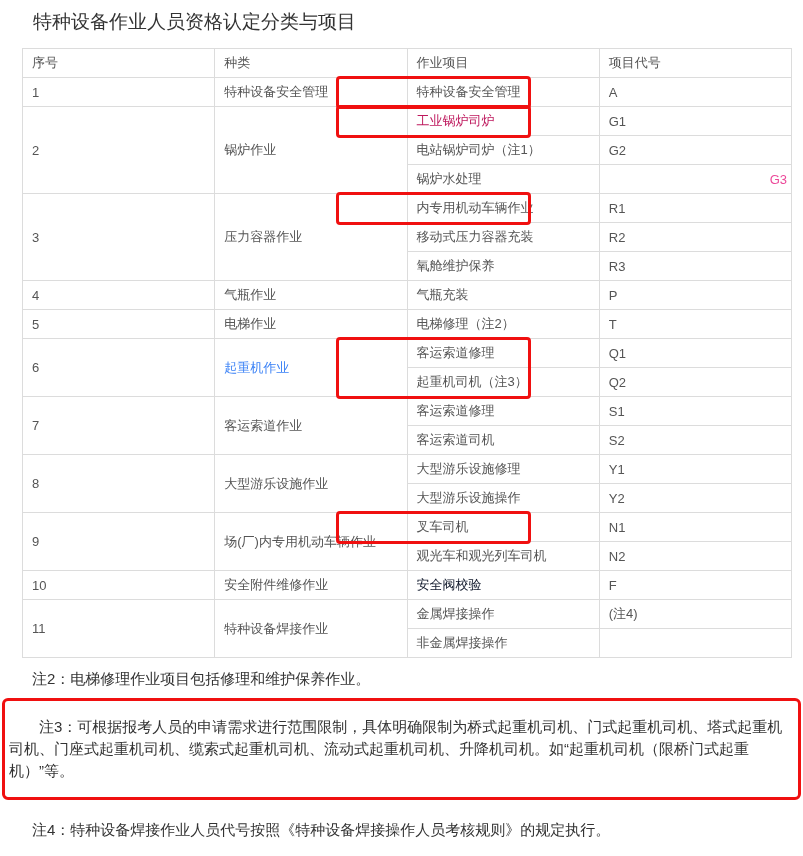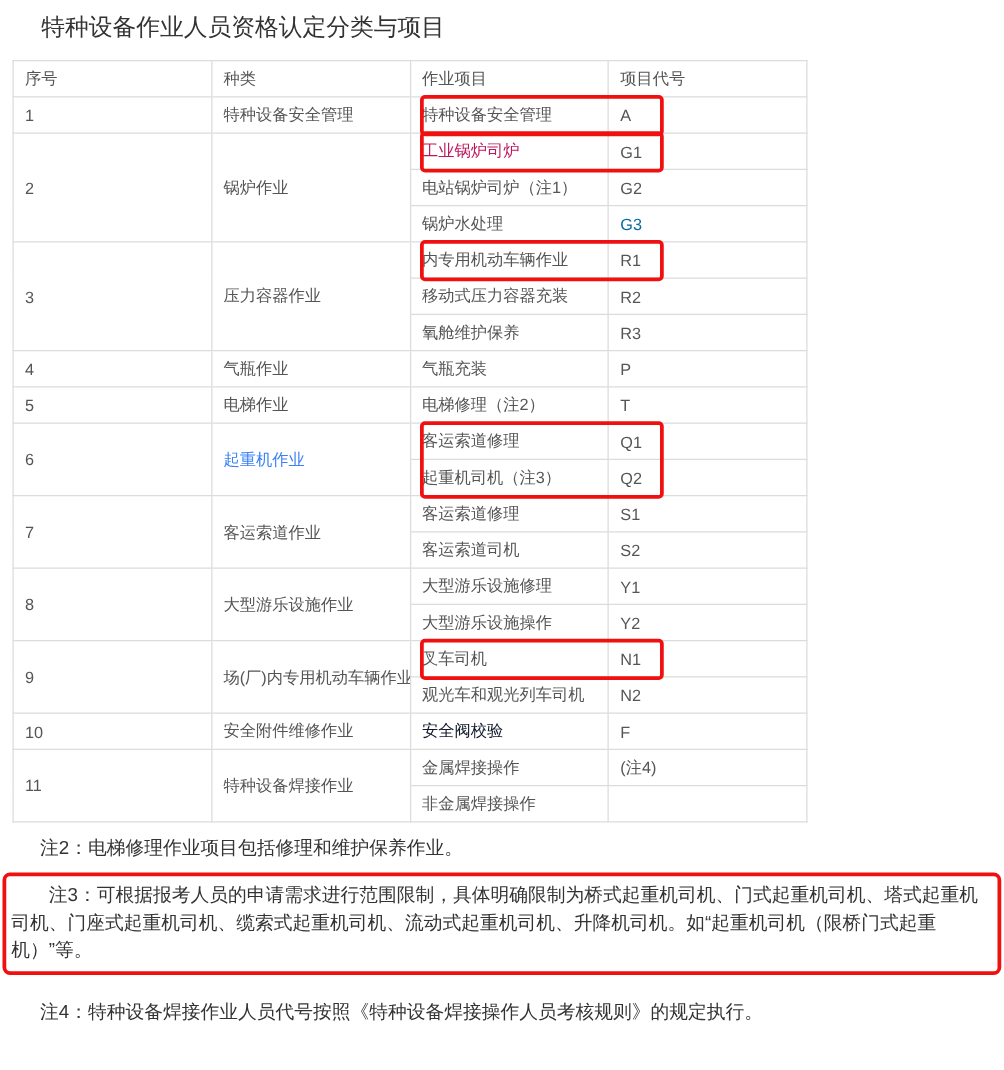--- a/index.html
+++ b/index.html
@@ -7,42 +7,42 @@
   html,body { margin:0; padding:0; background:#fff; }
   body {
     width:803px; height:856px; overflow:hidden;
     font-family:"Liberation Sans","DejaVu Sans",sans-serif;
   }
   .page-title {
     margin:9px 0 0 33px;
     font-size:19px; color:#333; font-weight:normal;
   }
   #table-wrap { position:relative; margin:13px 0 0 10px; width:650px; }
-  table { border-collapse:collapse; table-layout:fixed; width:636px; }
+  table { border-collapse:collapse; table-layout:fixed; width:770px;margin-left:12px; }
   th,td {
     border:1px solid var(--tbd);
     font-weight:normal; text-align:left; vertical-align:middle;
     padding:0 4px 0 9px;
     font-size:13px; color:#555;
     height:28px; overflow:hidden; white-space:nowrap;
   }
   tr { height:29px; }
   .red-box {
     position:absolute; border:3px solid var(--hl); border-radius:4px;
     pointer-events:none; background:transparent;
   }
   #notes { margin:0 2px 0 2px; }
   .note {
     font-size:15px; color:#333; line-height:22px;
     text-indent:2em; margin:19px 0 0 0;
   }
   .note:first-child { margin-top:10px; }
   .note.boxed {
     border:3px solid var(--hl); border-radius:6px;
-    padding:5px 4px; margin-top:8px;
+    padding:15px 4px; margin-top:8px;
   }
 </style>
 </head>
 <body>
 
 <p class="page-title">特种设备作业人员资格认定分类与项目</p>
 
 <div id="table-wrap">
   <table>
     <thead>
@@ -65,21 +65,21 @@
           <td rowspan="3" style="width: 196px; color: rgb(85, 85, 85);">锅炉作业</td>
           <td style="width: 284px; color: #be185d;">工业锅炉司炉</td>
           <td style="width: 83px; color: rgb(85, 85, 85);">G1</td>
         </tr>
         <tr>
           <td style="width: 284px; color: rgb(85, 85, 85);">电站锅炉司炉（注1）</td>
           <td style="width: 83px; color: rgb(85, 85, 85);">G2</td>
         </tr>
         <tr>
           <td style="width: 284px; color: rgb(85, 85, 85);">锅炉水处理</td>
-          <td style="width: 83px; color: #0369a1;">G3</td>
+          <td style="width: 83px; color: #ec4899; text-align: right;">G3</td>
         </tr>
         <tr>
           <td rowspan="3" style="width: 87px; color: rgb(85, 85, 85);">3</td>
           <td rowspan="3" style="width: 196px; color: rgb(85, 85, 85);">压力容器作业</td>
           <td style="width: 284px; color: rgb(85, 85, 85);">内专用机动车辆作业</td>
           <td style="width: 83px; color: rgb(85, 85, 85);">R1</td>
         </tr>
         <tr>
           <td style="width: 284px; color: rgb(85, 85, 85);">移动式压力容器充装</td>
           <td style="width: 83px; color: rgb(85, 85, 85);">R2</td>

